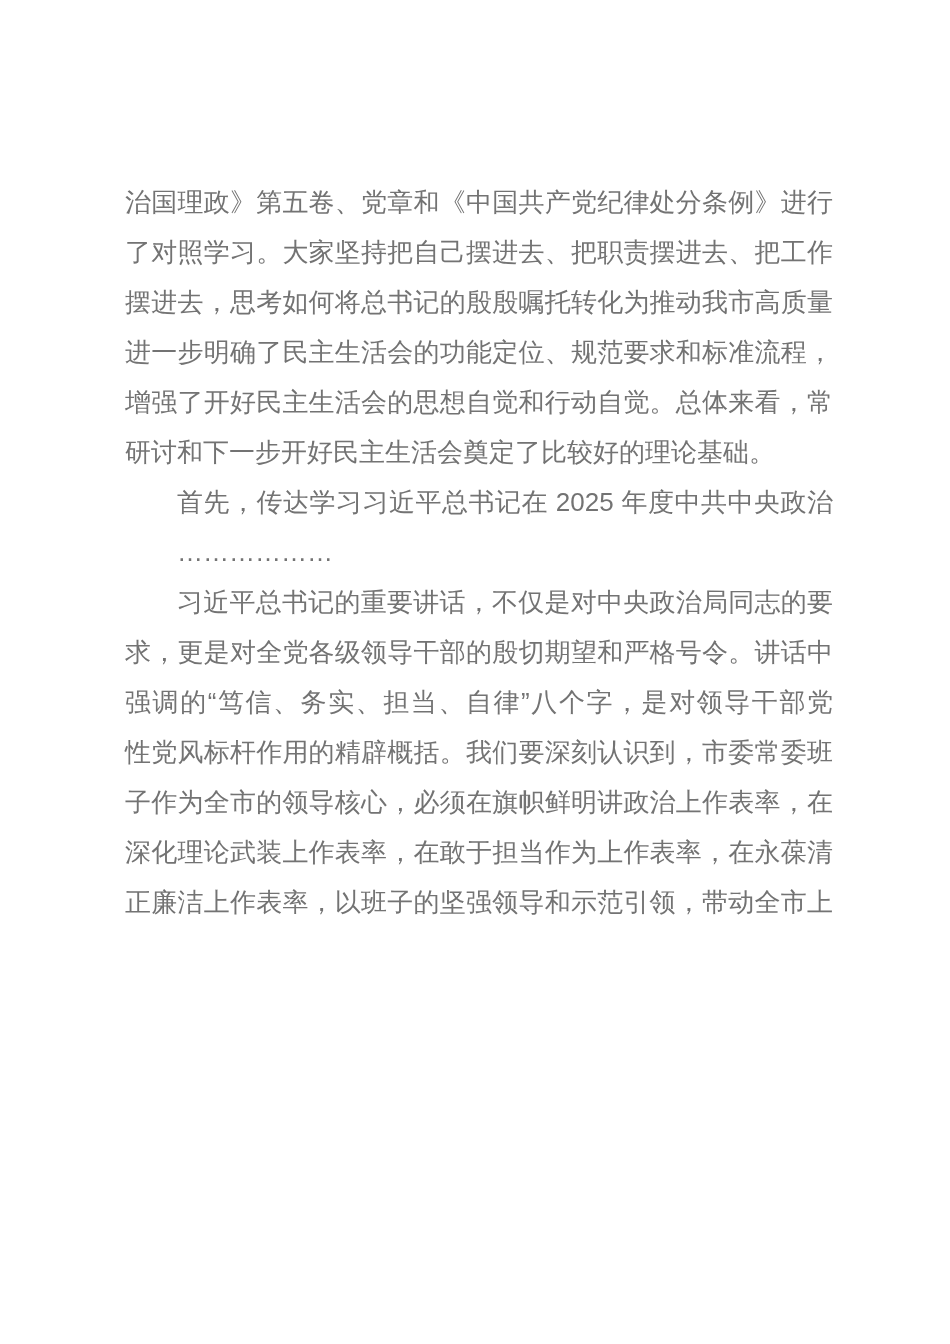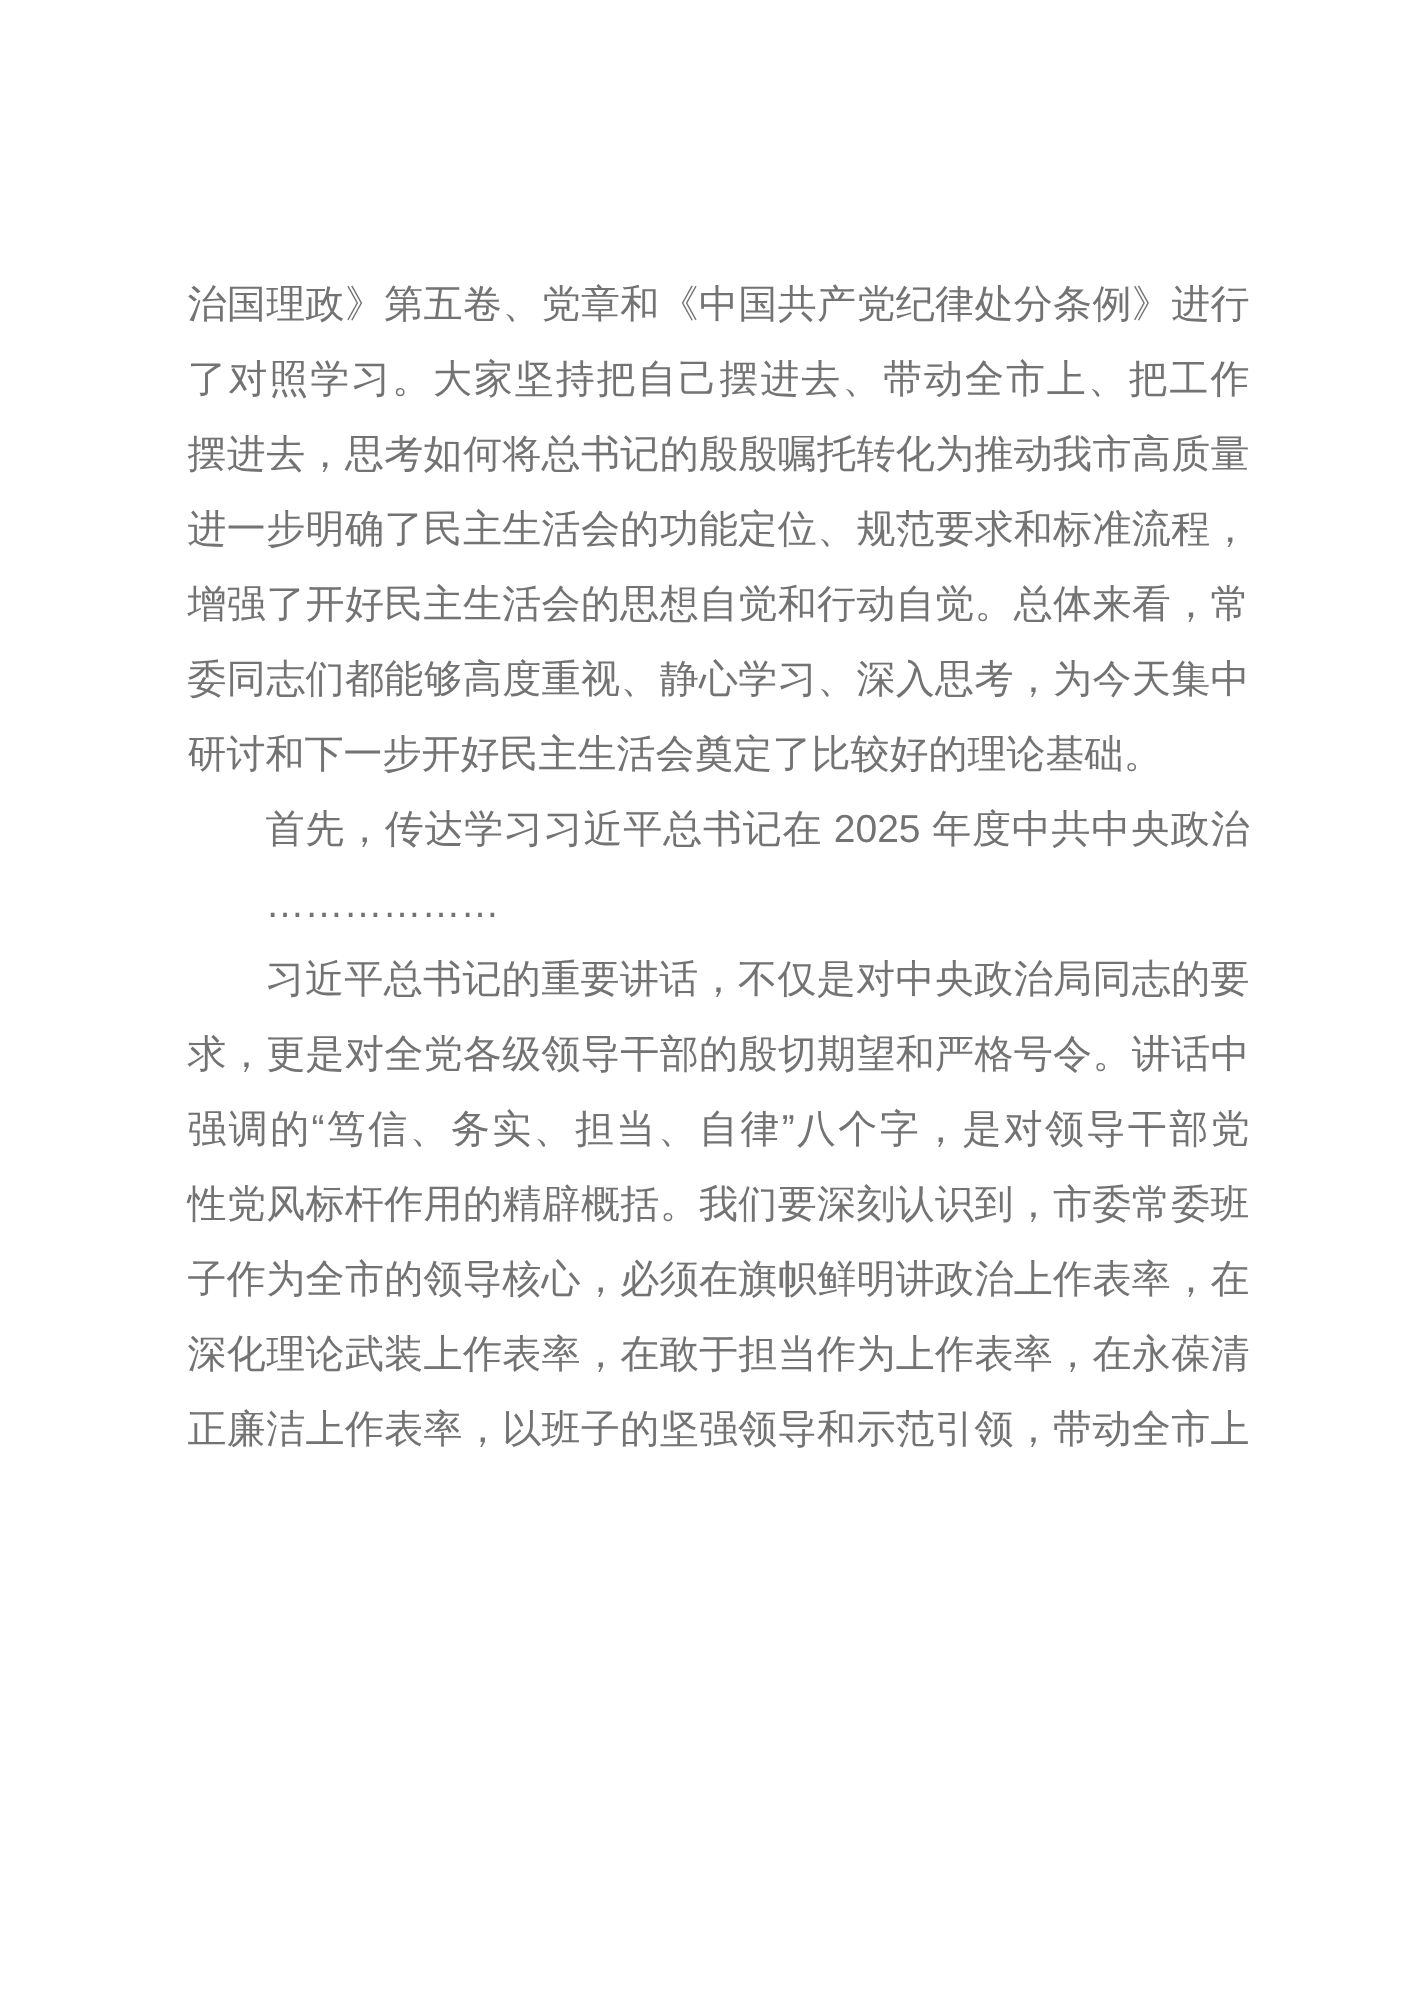--- a/index.html
+++ b/index.html
@@ -37,25 +37,24 @@
   .line.indent {
     text-indent: 52px;
   }
 </style>
 </head>
 <body>
 
 <div class="page">
   <div class="content">
       <div class="line fill">治国理政》第五卷、党章和《中国共产党纪律处分条例》进行</div>
-      <div class="line fill">了对照学习。大家坚持把自己摆进去、带动全市上、把工作</div>
+      <div class="line fill">了对照学习。大家坚持把自己摆进去、把职责摆进去、把工作</div>
       <div class="line fill">摆进去，思考如何将总书记的殷殷嘱托转化为推动我市高质量</div>
       <div class="line fill">进一步明确了民主生活会的功能定位、规范要求和标准流程，</div>
       <div class="line fill">增强了开好民主生活会的思想自觉和行动自觉。总体来看，常</div>
-      <div class="line fill">委同志们都能够高度重视、静心学习、深入思考，为今天集中</div>
       <div class="line">研讨和下一步开好民主生活会奠定了比较好的理论基础。</div>
       <div class="line indent fill">首先，传达学习习近平总书记在 2025 年度中共中央政治</div>
       <div class="line indent">………………</div>
       <div class="line indent fill">习近平总书记的重要讲话，不仅是对中央政治局同志的要</div>
       <div class="line fill">求，更是对全党各级领导干部的殷切期望和严格号令。讲话中</div>
       <div class="line fill">强调的“笃信、务实、担当、自律”八个字，是对领导干部党</div>
       <div class="line fill">性党风标杆作用的精辟概括。我们要深刻认识到，市委常委班</div>
       <div class="line fill">子作为全市的领导核心，必须在旗帜鲜明讲政治上作表率，在</div>
       <div class="line fill">深化理论武装上作表率，在敢于担当作为上作表率，在永葆清</div>
       <div class="line fill">正廉洁上作表率，以班子的坚强领导和示范引领，带动全市上</div>

